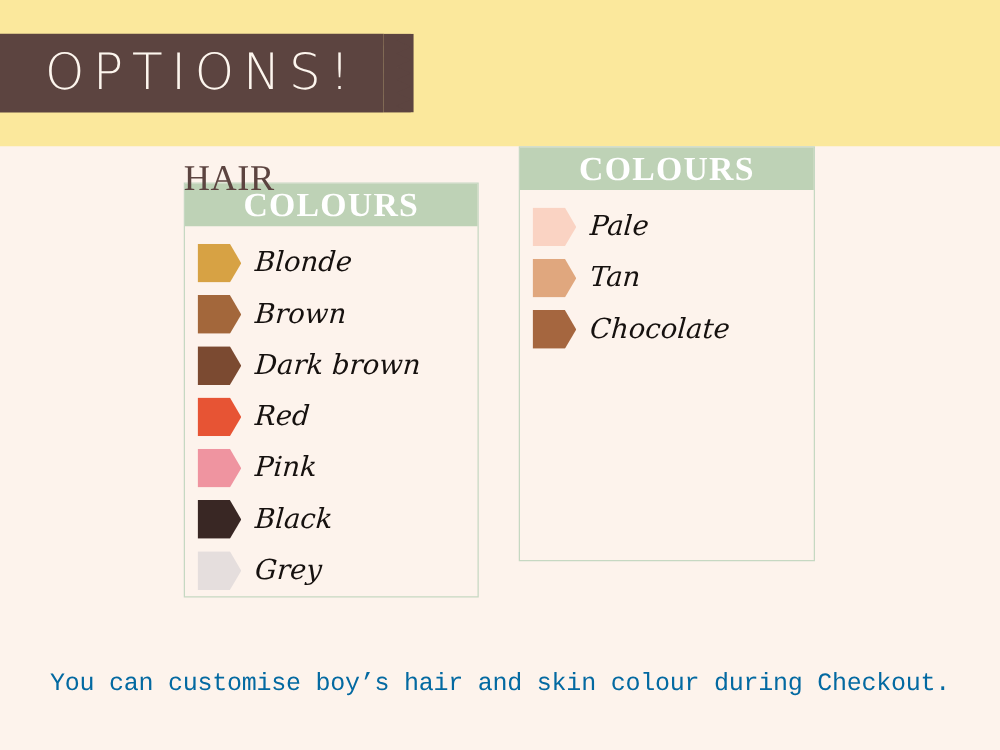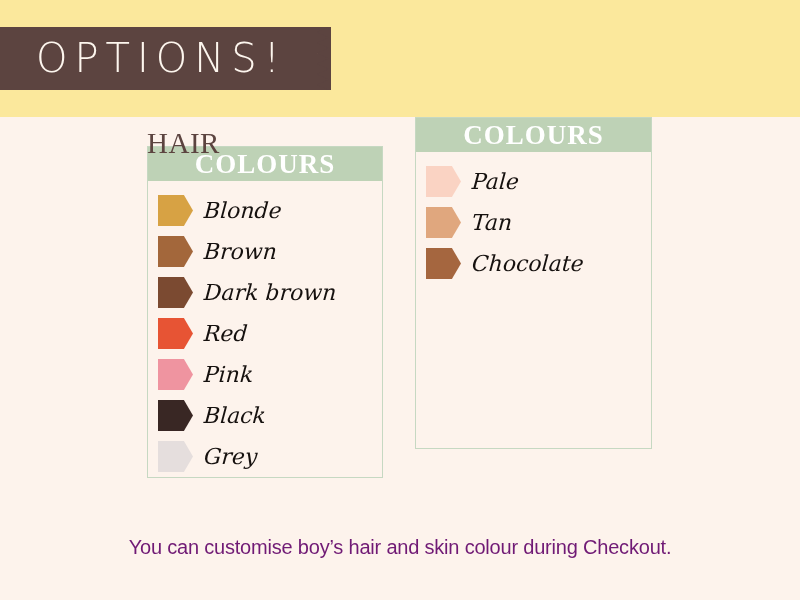--- a/index.html
+++ b/index.html
@@ -138,22 +138,22 @@
     transform: skewX(-4deg);
   }
 
   
   #caption {
     position: absolute;
     left: 0;
     top: 536px;
     width: 800px;
     text-align: center;
-    color: #701a75;
-    font-family: Liberation Sans, sans-serif;
+    color: #0369a1;
+    font-family: Liberation Mono, monospace;
     font-size: 20px;
     letter-spacing: -0.2px;
   }
 </style>
 </head>
 <body style="background: rgb(253, 243, 236);">
 
 <div id="yellow-band" style="background: rgb(251, 232, 156);"></div>
 
 <div id="banner">

